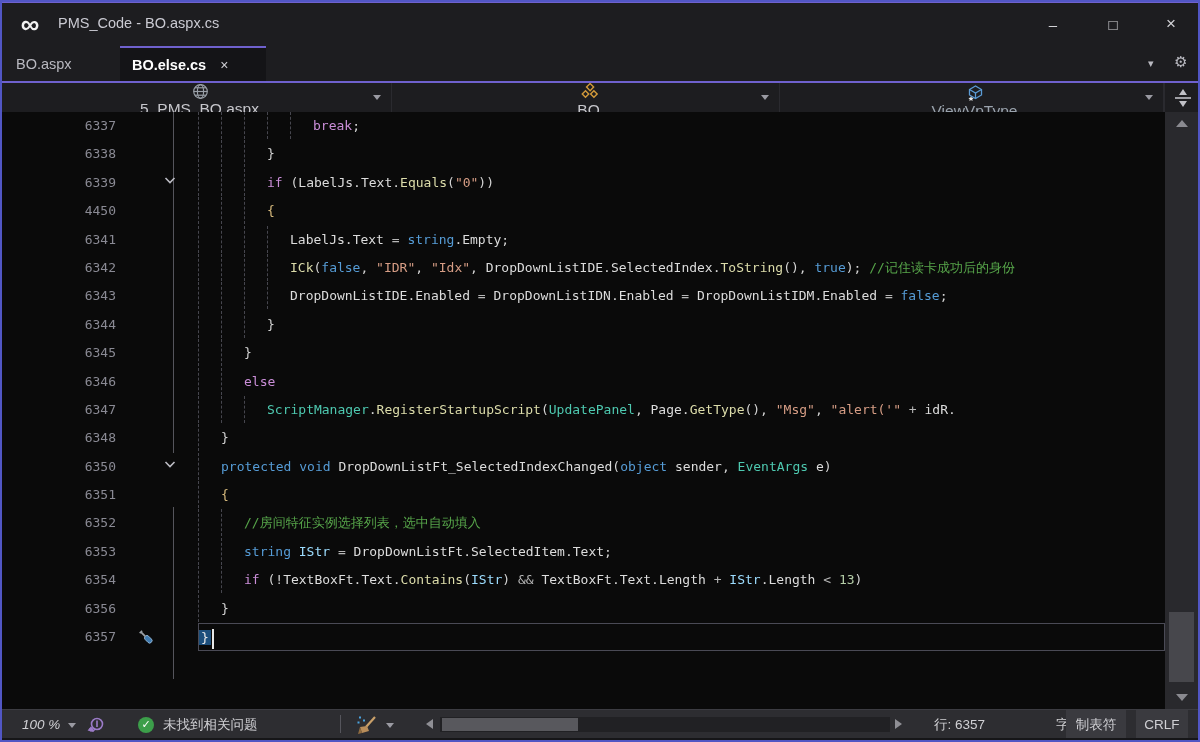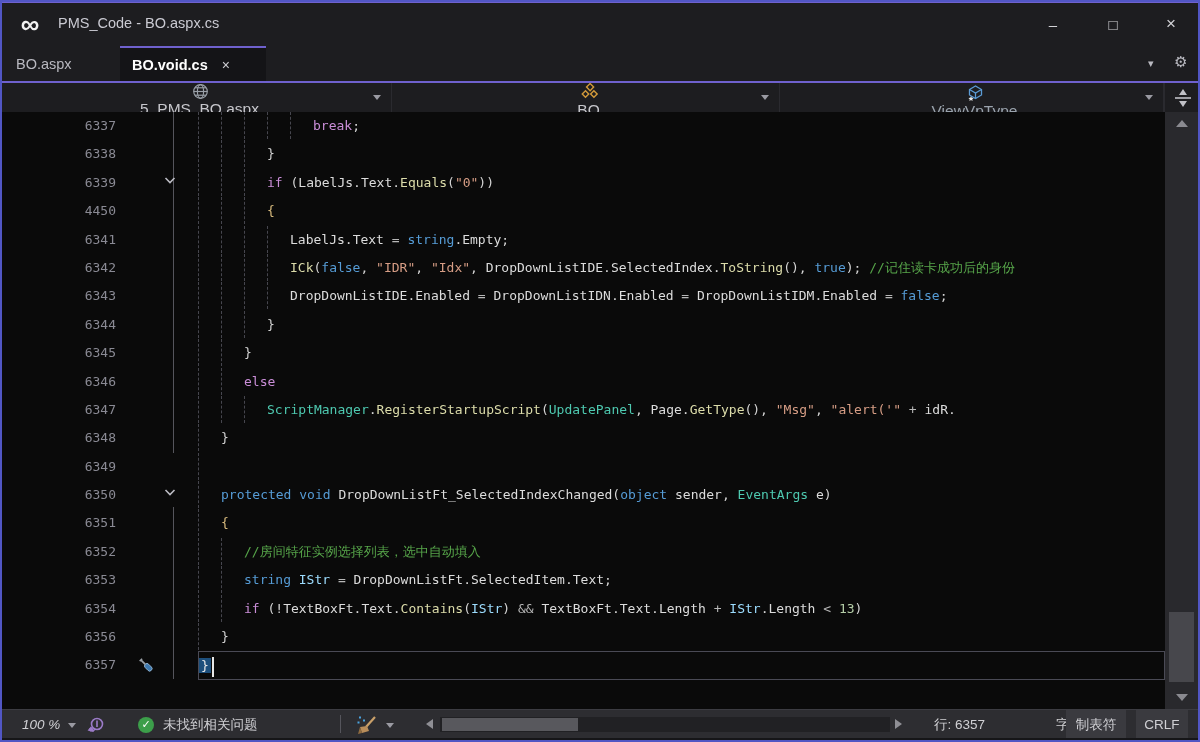--- a/index.html
+++ b/index.html
@@ -83,21 +83,21 @@
     <div class="winbtn" id="btn-min">–</div>
     <div class="winbtn" id="btn-max">□</div>
     <div class="winbtn" id="btn-close">×</div>
   </div>
 
   <div id="tabstrip">
     <div class="tab" id="tab1">
       <span>BO.aspx</span>
     </div>
     <div class="tab" id="tab2">
-      <span>BO.void.cs</span>
+      <span>BO.else.cs</span>
       <span class="closex">×</span>
     </div>
     <div id="tabstrip-arrow">▾</div>
     <div id="tabstrip-gear">⚙</div>
   </div>
   <div id="tabline"></div>
 
   <div id="navbar">
     <div class="navsec" id="nav1">
       <span class="navicon">
@@ -212,25 +212,20 @@
           <div class="lnum">6347</div>
           <div class="lglyph"></div>
           <div class="lcode"><span class="guide"></span><span class="guide"></span><span class="guide"></span><span class="tk-typ">ScriptManager</span><span class="tk-pun">.</span><span class="tk-met">RegisterStartupScript</span><span class="tk-pun">(</span><span class="tk-typ">UpdatePanel</span><span class="tk-pun">, </span><span class="tk-id">Page</span><span class="tk-pun">.</span><span class="tk-met">GetType</span><span class="tk-pun">(), </span><span class="tk-str">"Msg"</span><span class="tk-pun">, </span><span class="tk-str">"alert('"</span><span class="tk-op"> + </span><span class="tk-id">idR</span><span class="tk-pun">.</span></div>
         </div>
         <div class="crow">
           <div class="lnum">6348</div>
           <div class="lglyph"></div>
           <div class="lcode"><span class="guide"></span><span class="tk-pun">}</span></div>
         </div>
         <div class="crow">
-          <div class="lnum">6349</div>
-          <div class="lglyph"></div>
-          <div class="lcode"><span class="guide"></span></div>
-        </div>
-        <div class="crow">
           <div class="lnum">6350</div>
           <div class="lglyph">
             <svg class="foldsvg" width="12" height="9" viewBox="0 0 12 9">
               <polyline points="1.5,2 6,6.5 10.5,2" fill="none" stroke="#bcbcc4" stroke-width="1.6"></polyline>
             </svg>
           </div>
           <div class="lcode"><span class="guide"></span><span class="tk-kw">protected</span><span class="tk-pun"> </span><span class="tk-kw">void</span><span class="tk-pun"> </span><span class="tk-id">DropDownListFt_SelectedIndexChanged</span><span class="tk-pun">(</span><span class="tk-kw">object</span><span class="tk-pun"> </span><span class="tk-id">sender</span><span class="tk-pun">, </span><span class="tk-typ">EventArgs</span><span class="tk-pun"> </span><span class="tk-id">e</span><span class="tk-pun">)</span></div>
         </div>
         <div class="crow">
           <div class="lnum">6351</div>

